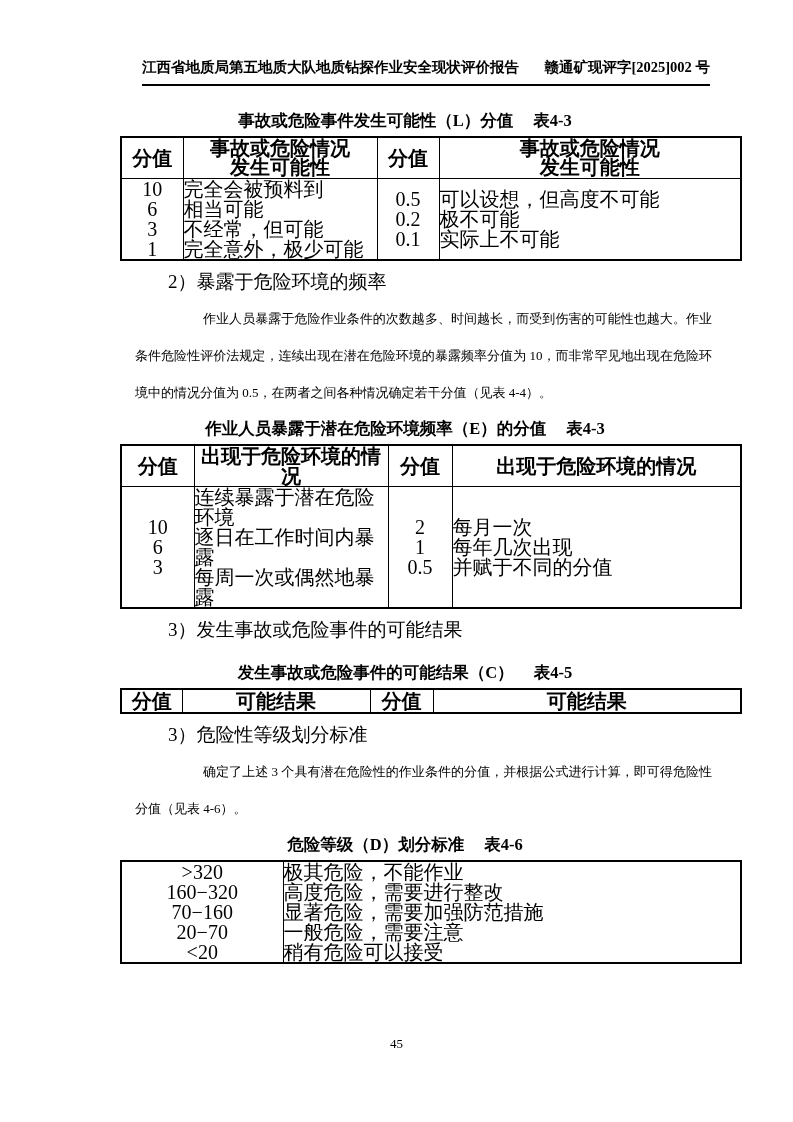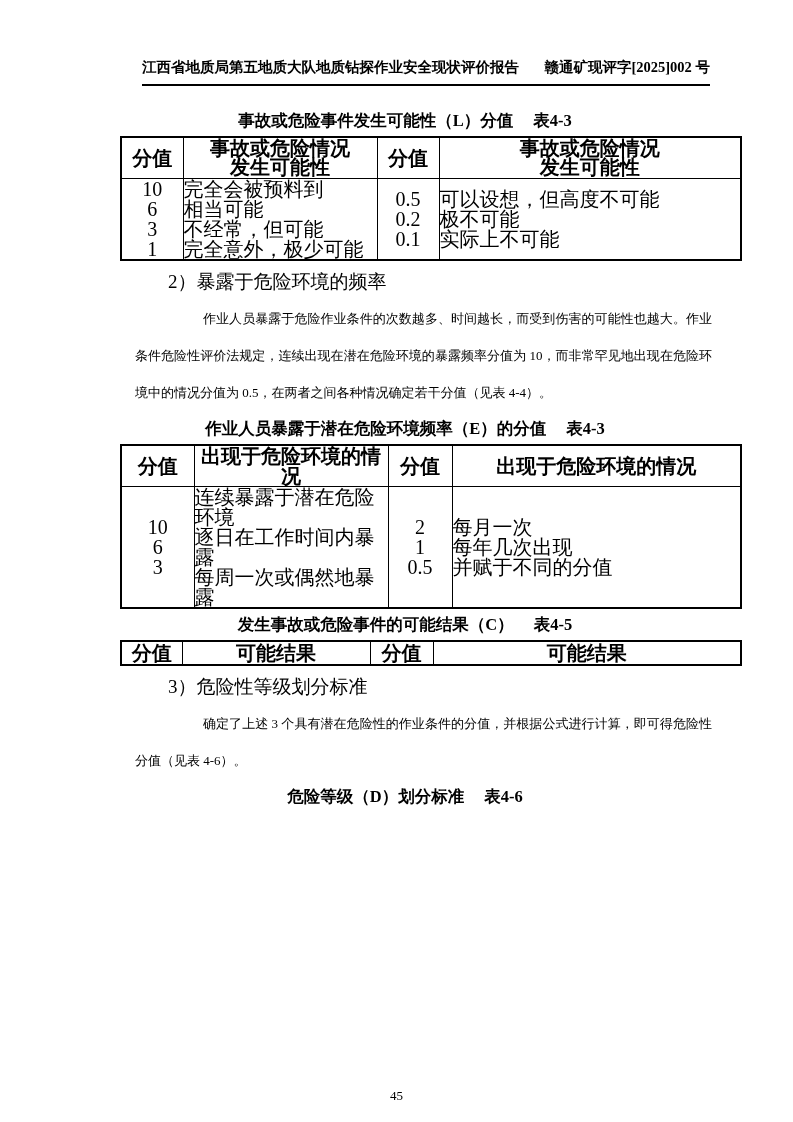--- a/index.html
+++ b/index.html
@@ -61,21 +61,21 @@
     margin:3px 28px 0 15px;
     font-size:19px; line-height:36px;
     text-indent:33px;
   }
   .para {
     margin:0 28px 0 15px;
     font-size:13px; line-height:37px;
     text-indent:68px; text-align:justify;
   }
   .pageno {
-    position:absolute; top:1088px; left:0; width:793px;
+    position:absolute; top:1036px; left:0; width:793px;
     text-align:center; font-size:13px;
   }
 </style>
 </head>
 <body>
 
 <div class="page">
 
   <div class="hdr">
     <span>江西省地质局第五地质大队地质钻探作业安全现状评价报告</span>
@@ -152,22 +152,23 @@
         <td class="num">2
 1
 0.5</td>
         <td class="txt">每月一次
 每年几次出现
 并赋于不同的分值</td>
       </tr>
     </tbody>
       </table>
 
-
-    <div class="caption" style="margin-top:4px">
+    <p class="sub">3）发生事故或危险事件的可能结果</p>
+
+    <div class="caption" style="margin-top:13px">
       <span>发生事故或危险事件的可能结果（C）</span><span class="tag">表4-5</span>
     </div>
     <table class="tbl t45">
       <colgroup>
           <col style="width:61px">
           <col style="width:188px">
           <col style="width:63px">
           <col style="width:308px">
         </colgroup>
       <tbody>
@@ -185,20 +186,32 @@
 
     <div class="caption" style="margin-top:6px">
       <span>危险等级（D）划分标准</span><span class="tag">表4-6</span>
     </div>
     <table class="tbl t46">
       <colgroup>
           <col style="width:162px">
           <col style="width:458px">
         </colgroup>
       <tbody>
+      <tr>
+        <td class="num">&gt;320
+160−320
+70−160
+20−70
+&lt;20</td>
+        <td class="txt">极其危险，不能作业
+高度危险，需要进行整改
+显著危险，需要加强防范措施
+一般危险，需要注意
+稍有危险可以接受</td>
+      </tr>
     </tbody>
       </table>
 
   </div>
 
   <div class="pageno">45</div>
 
 </div>
 
 </body></html>

